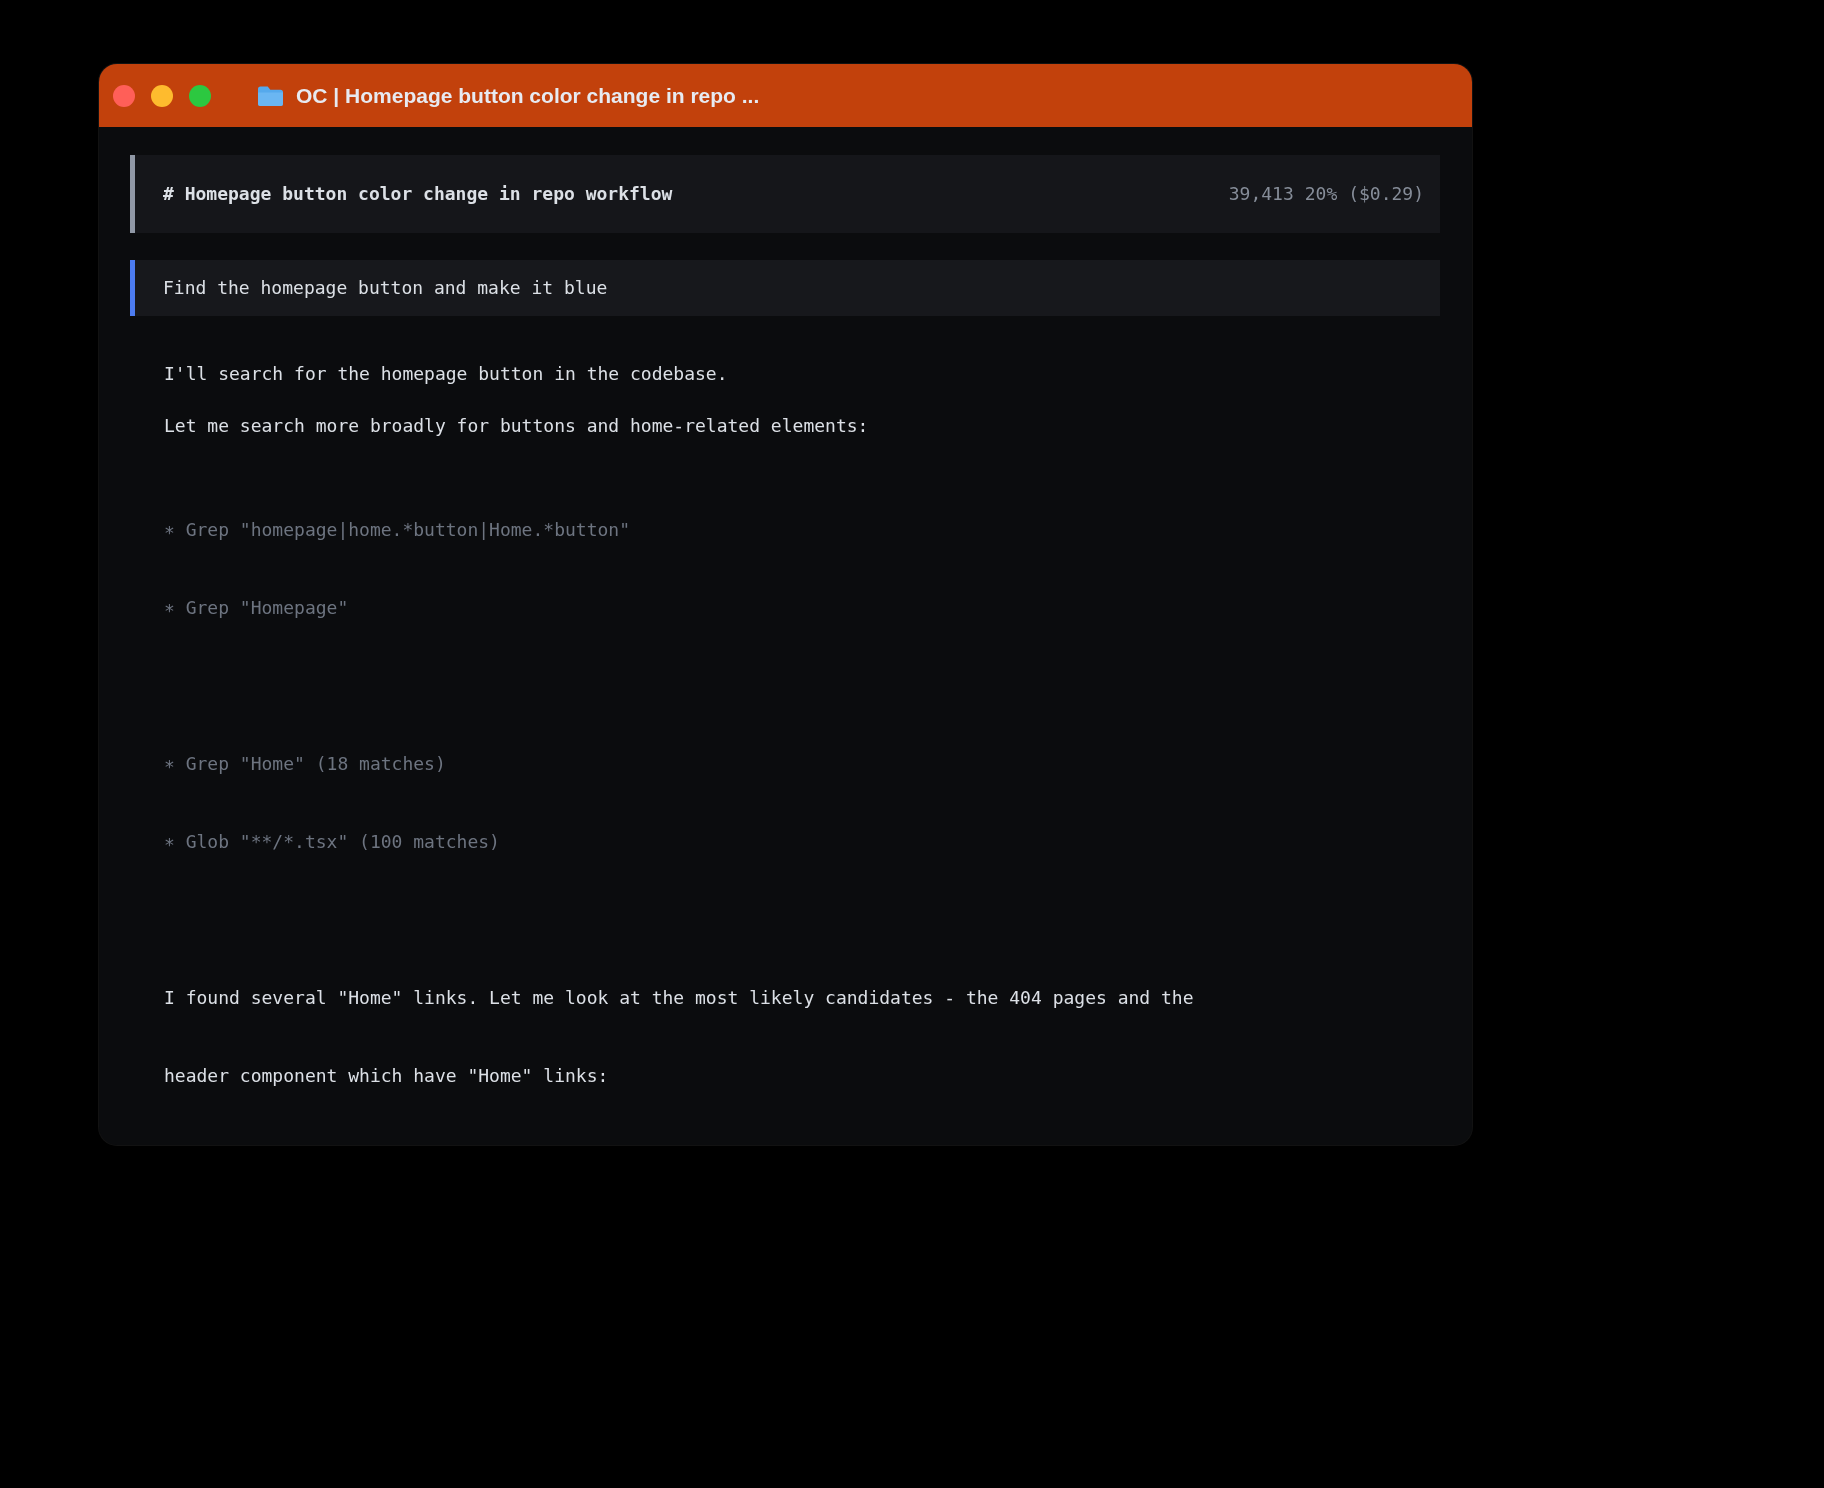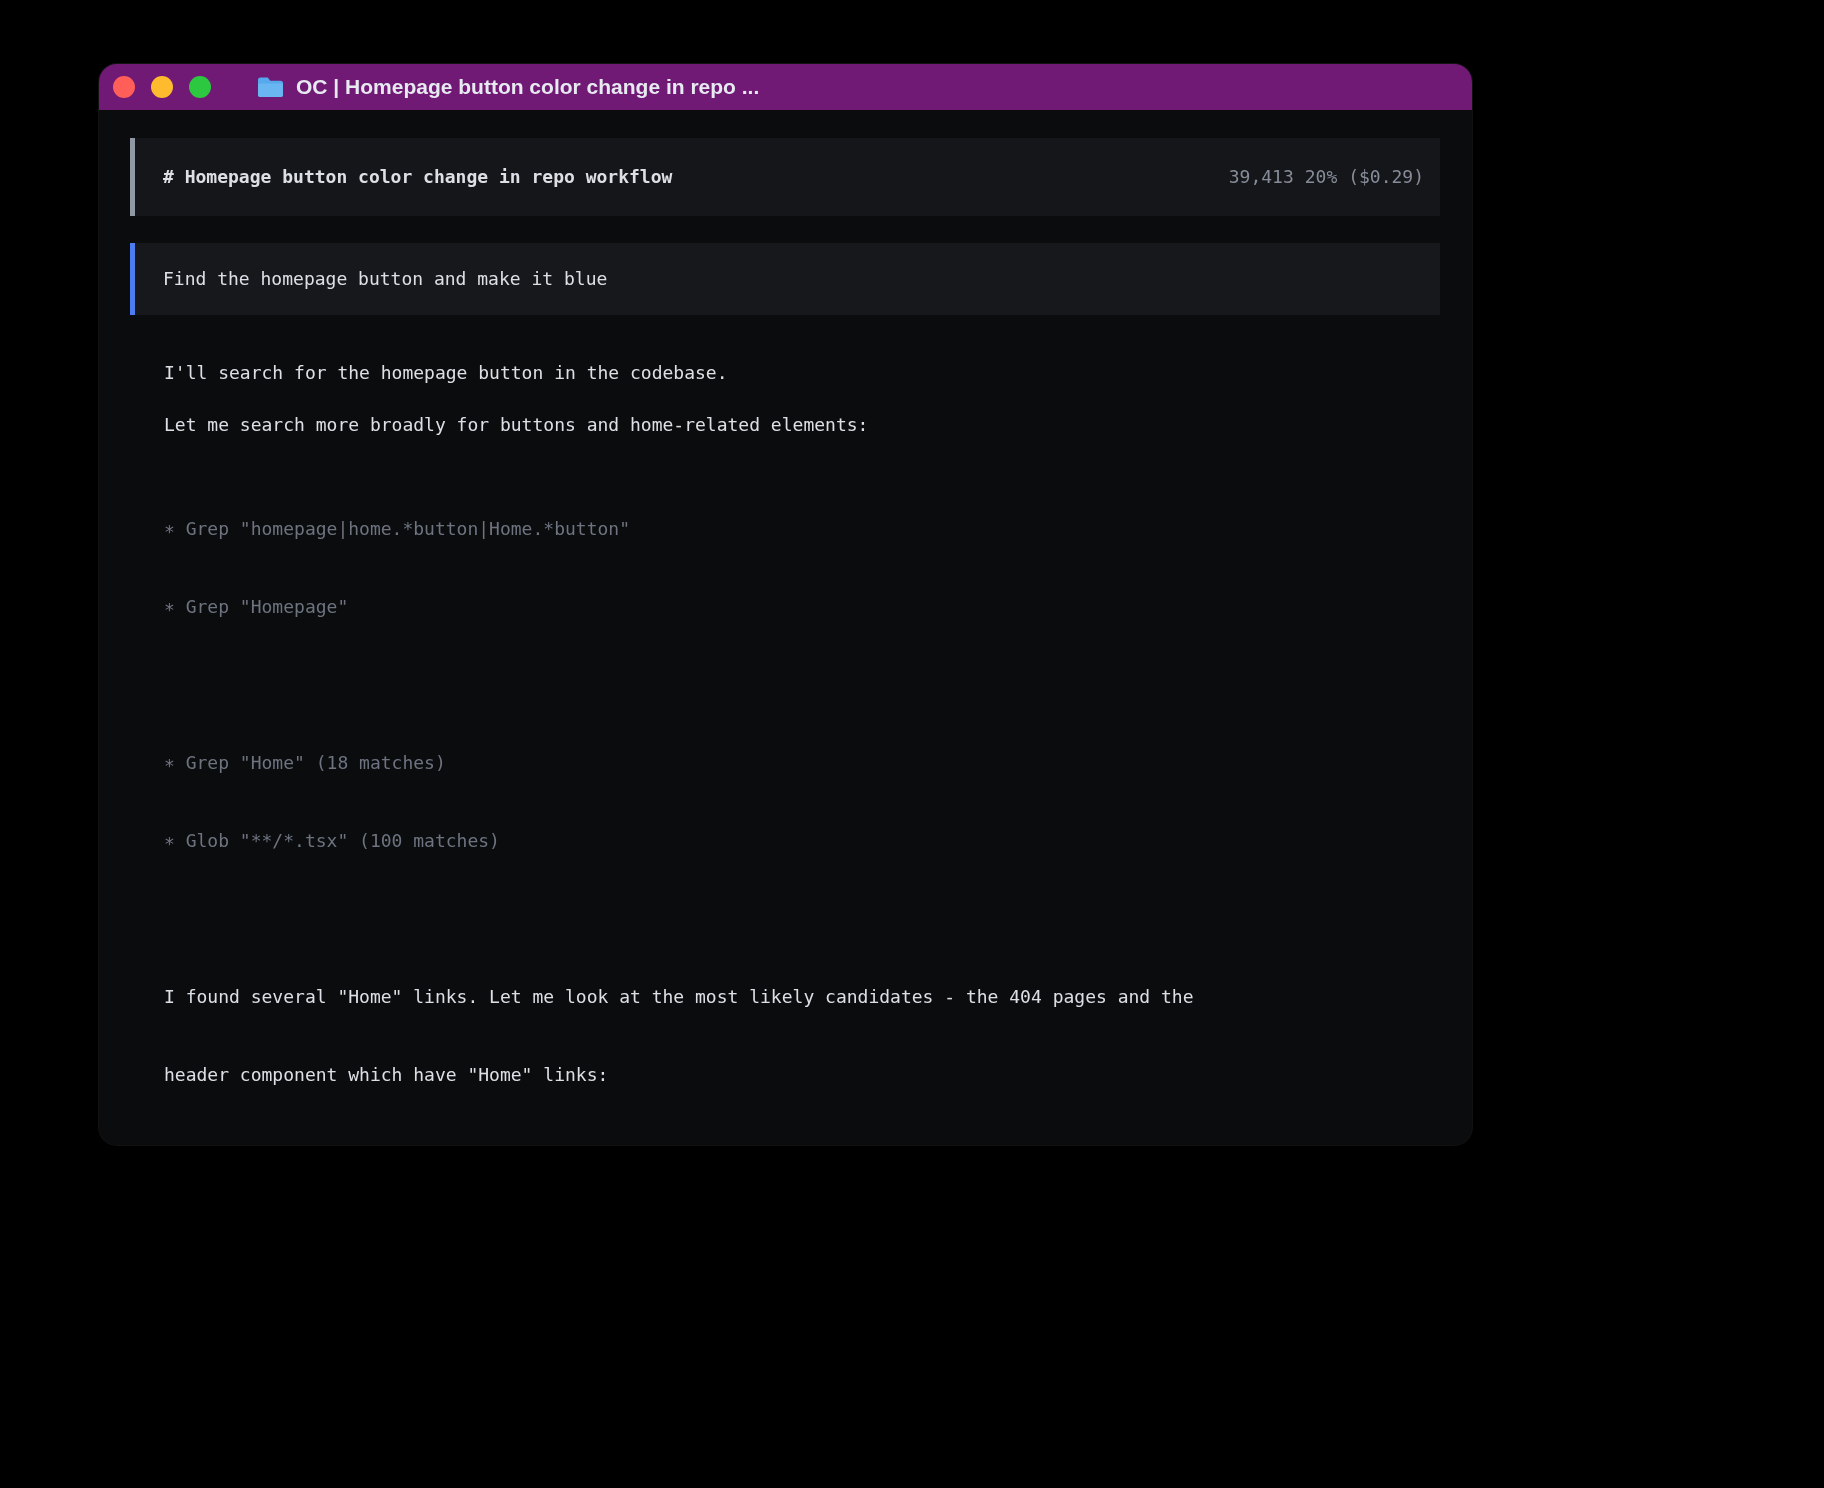--- a/index.html
+++ b/index.html
@@ -6,21 +6,21 @@
   body{width:1824px;height:1488px;position:relative;overflow:hidden;}
 
   .window{
     position:absolute;left:99px;top:64px;width:1373px;height:1081px;
     border-radius:18px;background:#0b0c0e;overflow:hidden;
     box-shadow:0 0 0 1px rgba(255,255,255,0.07);
     display:flex;flex-direction:column;
   }
 
   
-  .titlebar{height:46px;background:#701a75;display:flex;align-items:center;flex-shrink:0;}
+  .titlebar{height:63px;background:#c2410c;display:flex;align-items:center;flex-shrink:0;}
   .traffic{display:flex;gap:16px;padding-left:14px;}
   .light{width:22px;height:22px;border-radius:50%;}
   .light.close{background:#ff5f58;}
   .light.min{background:#febb2e;}
   .light.zoom{background:#2cc840;}
   .titlebar-title{
     display:flex;align-items:center;gap:12px;margin-left:46px;
     font-family:"Liberation Sans",sans-serif;font-weight:bold;font-size:21px;color:#e7eaf1;
   }
 
@@ -34,21 +34,21 @@
 
   .band-header{
     background:#15161a;border-left:5px solid #9098a6;height:78px;flex-shrink:0;
     display:flex;align-items:center;justify-content:space-between;
     padding:0 16px 0 28px;
   }
   .band-header .h-title{font-weight:bold;}
   .band-header .stats{color:#868d99;display:flex;gap:11px;white-space:pre;}
 
   .band-user{
-    background:#17181c;border-left:5px solid #4d7cf0;height:72px;flex-shrink:0;
+    background:#17181c;border-left:5px solid #4d7cf0;height:56px;flex-shrink:0;
     display:flex;align-items:center;padding:0 16px 0 28px;margin-top:27px;
   }
 
   .transcript{margin-top:45px;padding-left:34px;}
   .block{margin-bottom:26px;white-space:pre-wrap;}
   .transcript .block:last-child{margin-bottom:0;}
   .gray{color:#6d7480;}
   .white{color:#dce0e6;}
 </style>
 </head>

